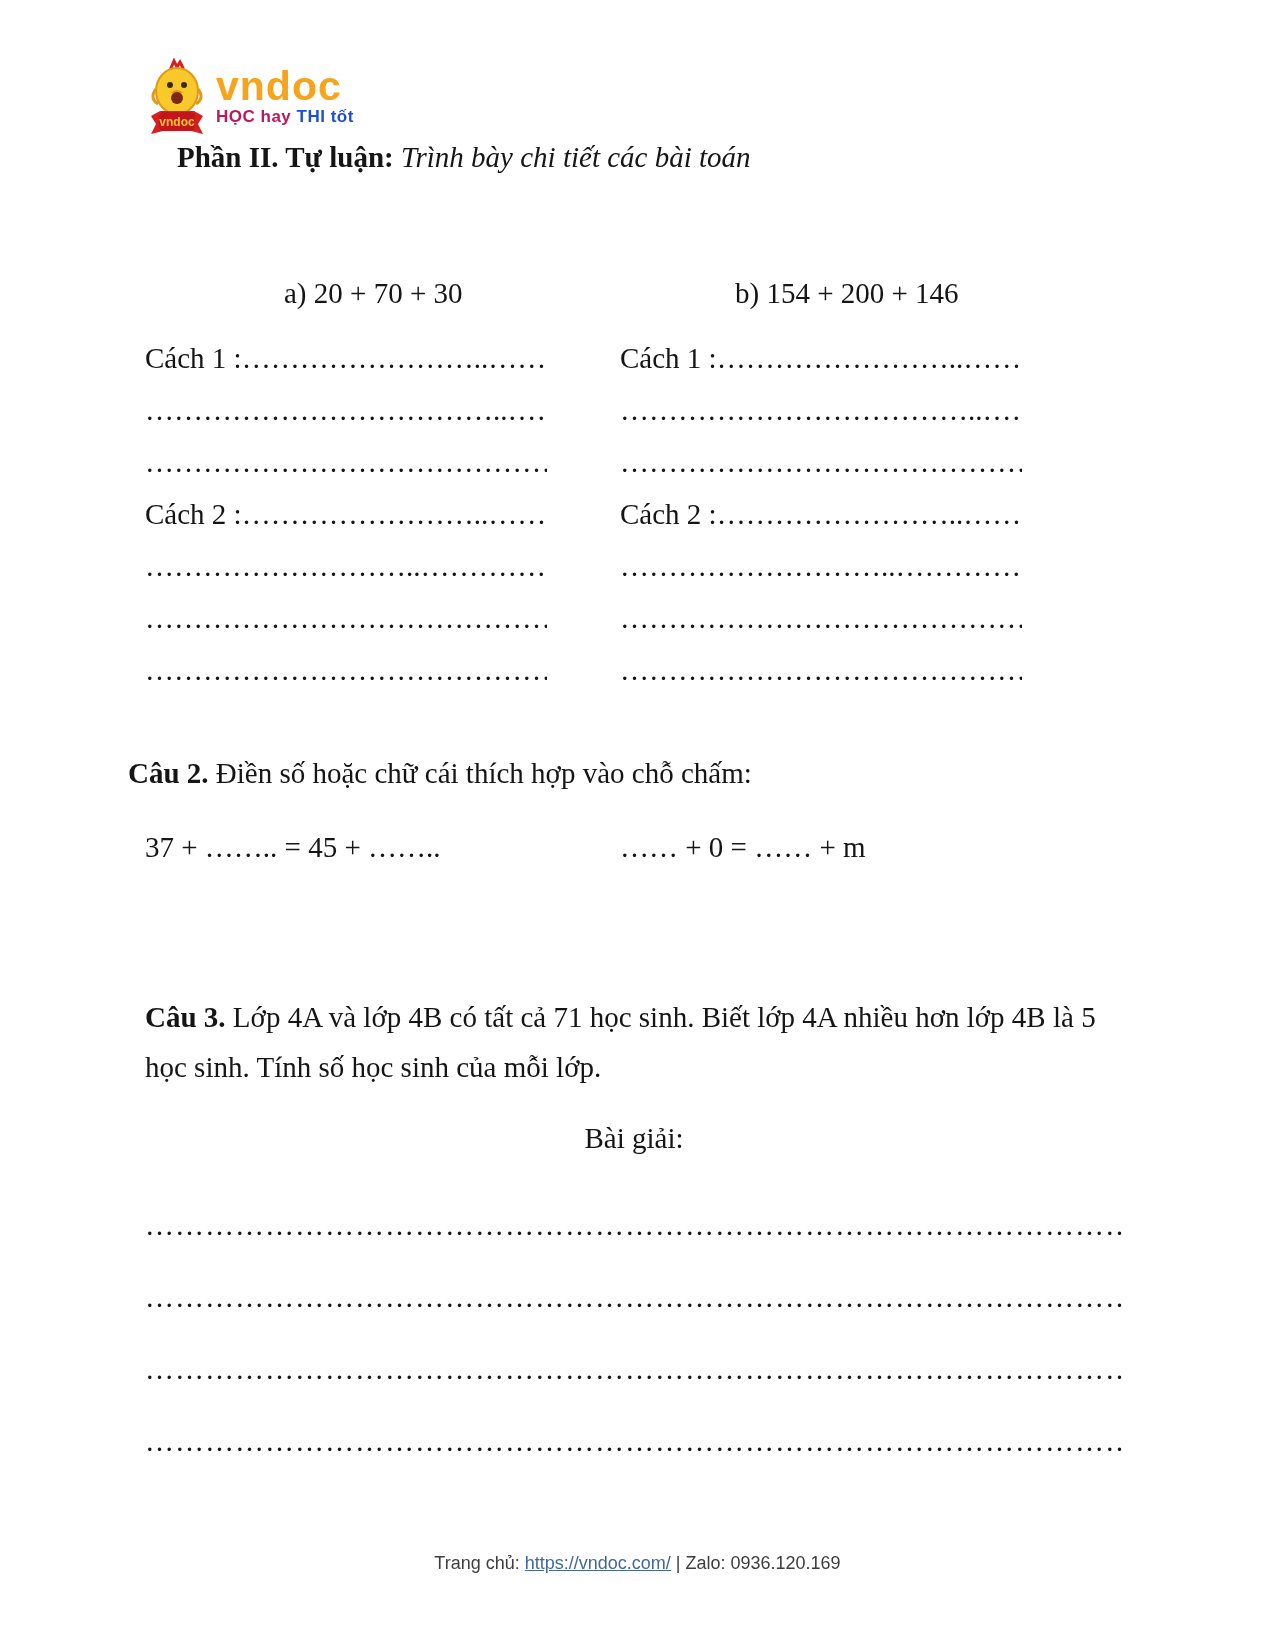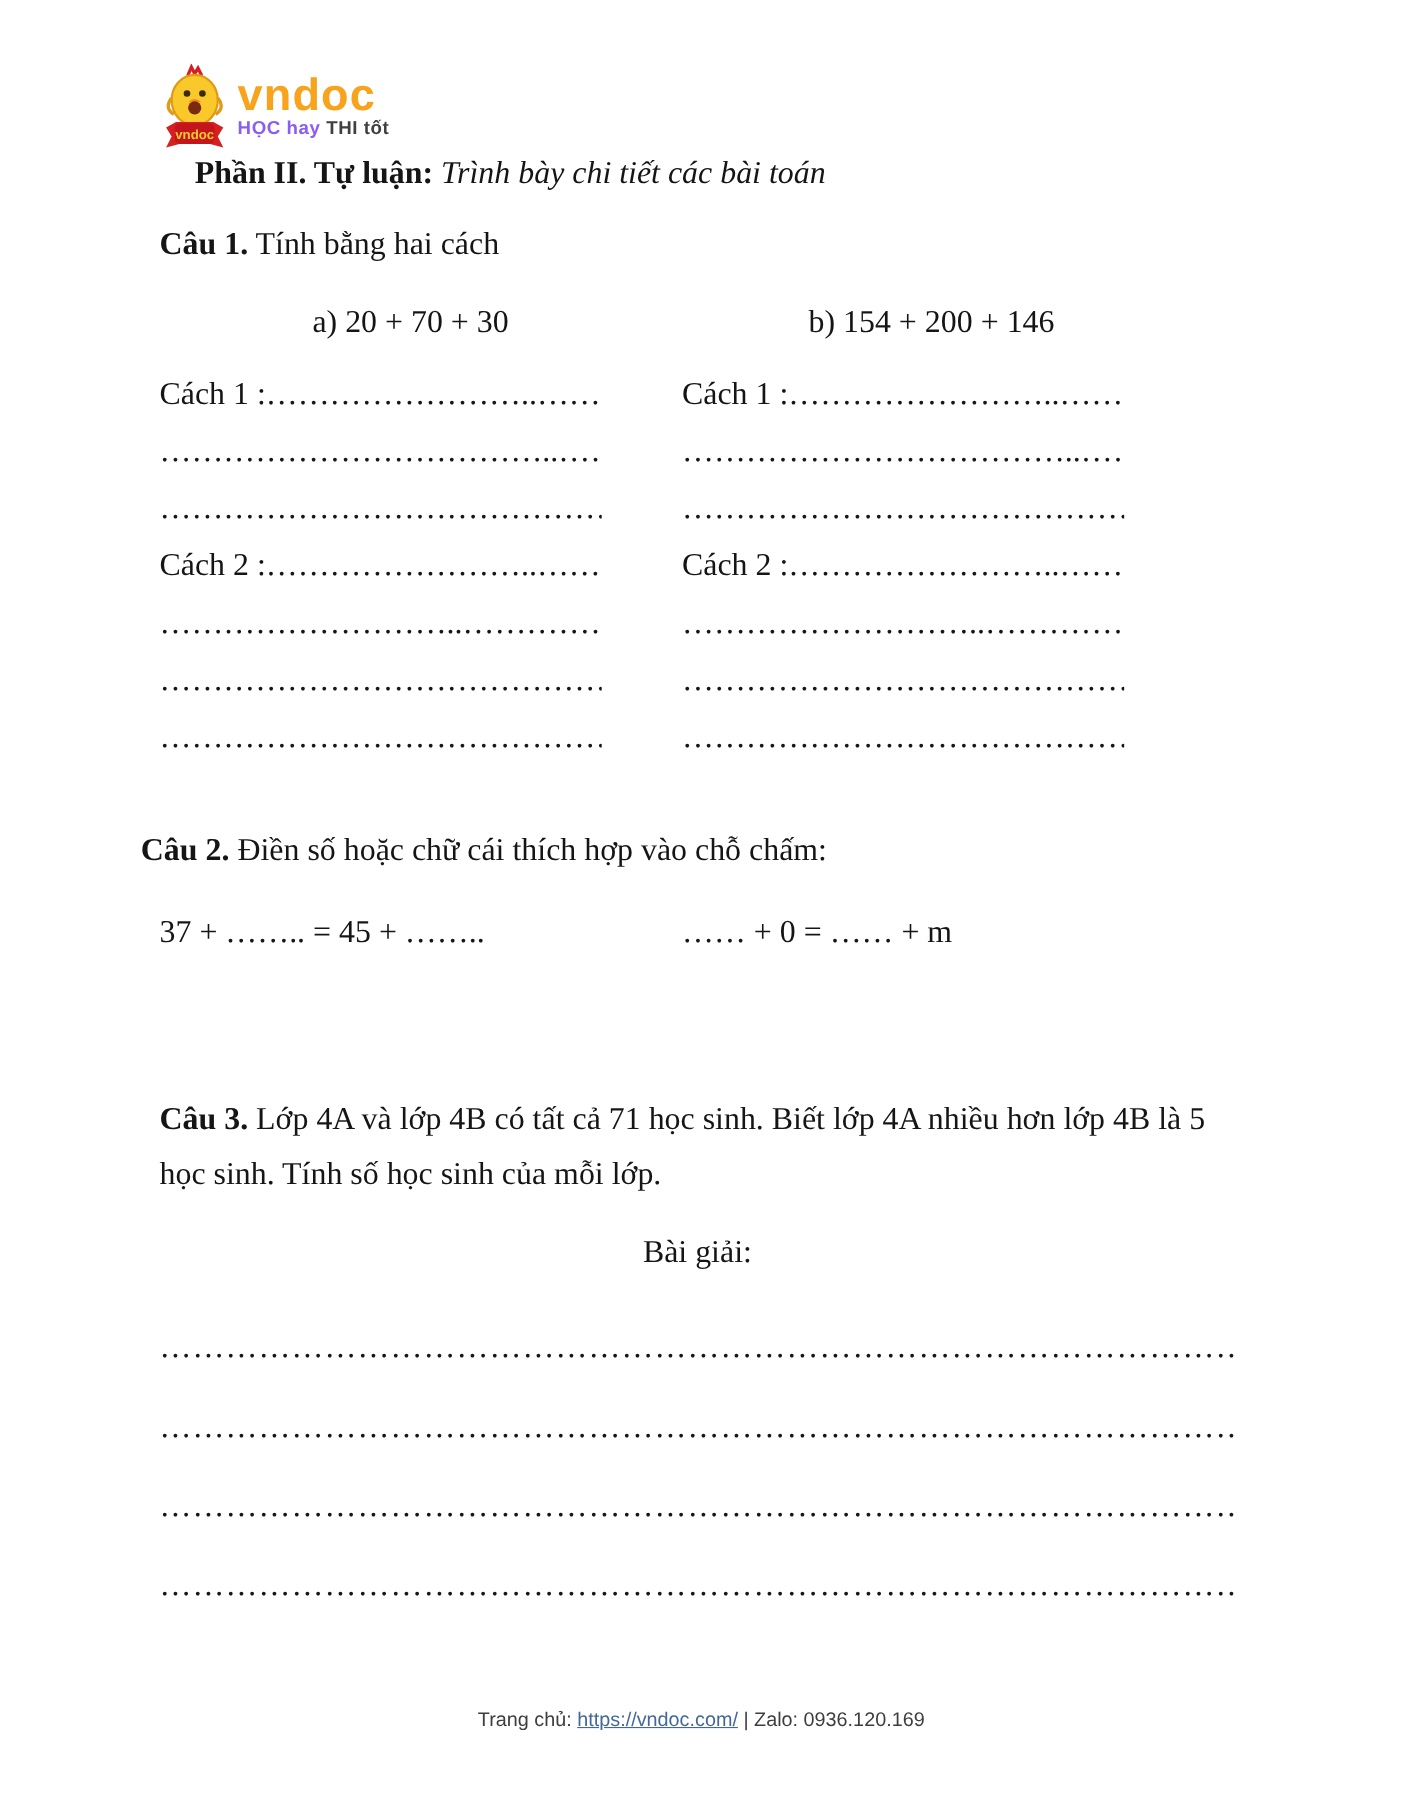--- a/index.html
+++ b/index.html
@@ -21,22 +21,22 @@
   .logo-right { display:flex; flex-direction:column; padding-top:8px; }
   .brand {
     font-family:"Liberation Sans", sans-serif;
     font-weight:800; font-size:41px; line-height:40px;
     letter-spacing:1px; color:#F7A31C;
   }
   .tagline {
     font-family:"Liberation Sans", sans-serif;
     font-weight:700; font-size:17px; line-height:22px; letter-spacing:0.5px;
   }
-  .tag-green { color:#8b5cf6;margin-top:17px; }
-  .tag-red { color:#404040; }
+  .tag-green { color:#be185d;margin-top:17px; }
+  .tag-red { color:#1d4ed8; }
 
   
   .bold { font-weight:700; }
   .ital { font-style:italic; }
   .wline { height:52px; line-height:52px; white-space:nowrap; overflow:hidden; }
   .col { width:402px; }
   .cell { white-space:nowrap; }
   #heading   { left:145px; top:141px;margin-left:32px; }
   #cau1-title{ left:145px; top:206px; }
   #expr-a    { left:284px; top:277px; }
@@ -81,21 +81,20 @@
       <text x="31" y="68" font-size="12" font-weight="bold" fill="#F9C82A" text-anchor="middle" font-family="Liberation Sans, sans-serif">vndoc</text>
     </svg>
     <div class="logo-right">
       <span class="brand">vndoc</span>
       <span class="tagline"><span class="tag-green">HỌC hay</span><span>&nbsp;</span><span class="tag-red">THI tốt</span></span>
     </div>
   </div>
 
   <div class="abs" id="heading"><span class="bold">Phần II. Tự luận:</span><span class="ital"> Trình bày chi tiết các bài toán</span></div>
 
-  <div class="abs" id="cau1-title"><span class="bold">Câu 1.</span><span> Tính bằng hai cách</span></div>
 
   <div class="abs" id="expr-a">a) 20 + 70 + 30</div>
   <div class="abs" id="expr-b">b) 154 + 200 + 146</div>
 
   <div class="abs col" id="col-a">
     <div class="wline">Cách 1 :……………………..……..</div>
     <div class="wline">………………………………..……...</div>
     <div class="wline">…………………………………….……</div>
     <div class="wline">Cách 2 :……………………..………..</div>
     <div class="wline">………………………..……………………</div>

